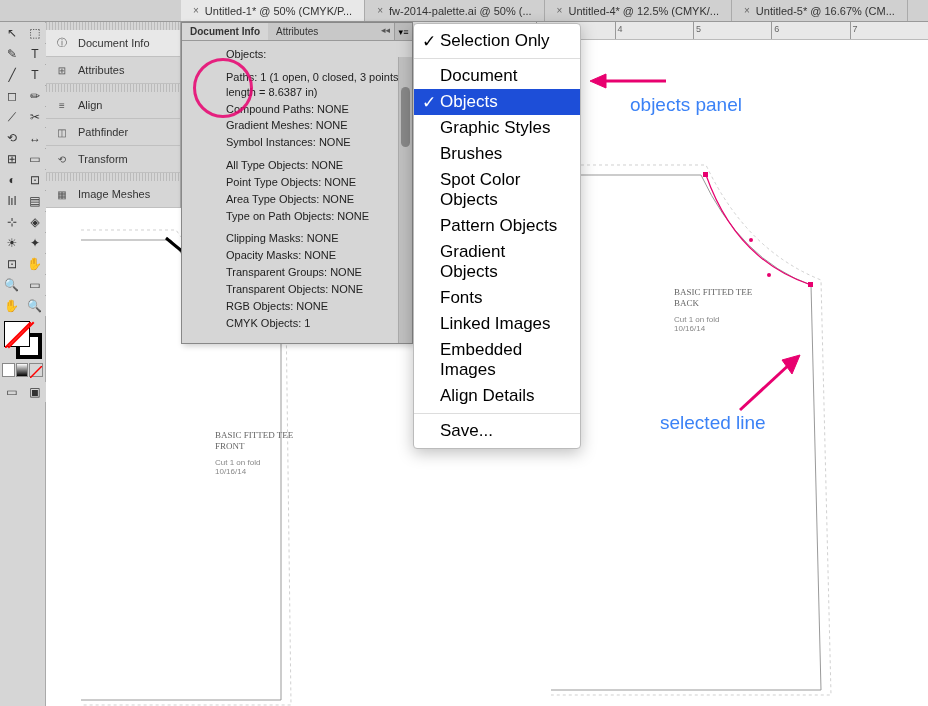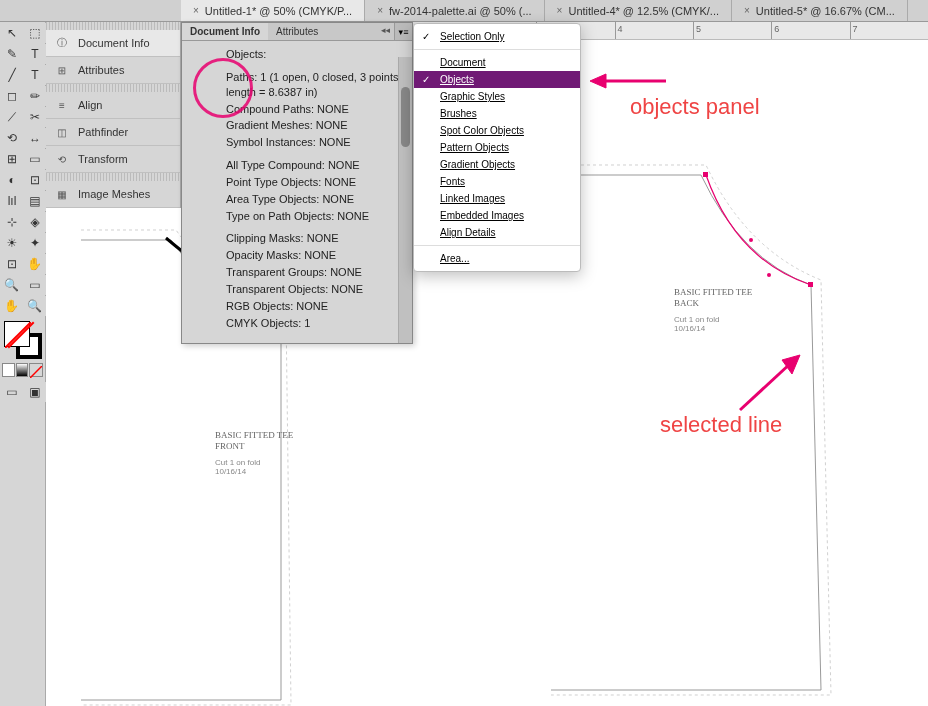--- a/index.html
+++ b/index.html
@@ -37,26 +37,26 @@
 .info-menu-btn { width: 18px; background: #bbb; border-left: 1px solid #999; display: flex; align-items: center; justify-content: center; font-size: 9px; }
 .info-body { padding: 6px 8px 10px; font-size: 11px; line-height: 1.35; color: #222; position: relative; margin-left: 36px; }
 .info-body p { margin-bottom: 2px; }
 .info-section { margin-top: 8px; }
 .info-scroll { position: absolute; right: 0; top: 16px; bottom: 0; width: 14px; background: #c0c0c0; border-left: 1px solid #aaa; }
 .info-scroll-thumb { position: absolute; left: 2px; right: 2px; top: 30px; height: 60px; background: #888; border-radius: 5px; }
 
 .canvas { position: absolute; top: 40px; left: 181px; right: 0; bottom: 0; background: #fff; }
 
 .dropdown { position: absolute; top: 23px; left: 413px; width: 168px; background: #fff; border: 1px solid #bbb; border-radius: 4px; box-shadow: 0 4px 16px rgba(0,0,0,0.25); z-index: 10; padding: 4px 0; }
-.dd-item { padding: 3px 18px 3px 26px; font-size: 10px; color: #000; position: relative; text-decoration: underline; }
+.dd-item { padding: 3px 18px 3px 26px; font-size: 17px; color: #000; position: relative; }
 .dd-item.checked::before { content: '✓'; position: absolute; left: 8px; }
-.dd-item.selected { background: #701a75; color: #fff; }
+.dd-item.selected { background: #1d4ed8; color: #fff; }
 .dd-sep { height: 1px; background: #ddd; margin: 4px 0; }
 
-.annot { position: absolute; color: #ef4444; font-size: 22px; font-weight: 300; z-index: 20; font-family: Arial, sans-serif; }
+.annot { position: absolute; color: #3b82f6; font-size: 19px; font-weight: 300; z-index: 20; font-family: Arial, sans-serif; }
 .annot-arrow { stroke: #e8006f; fill: #e8006f; }
 
 .circle-highlight { position: absolute; top: 58px; left: 193px; width: 60px; height: 60px; border: 3px solid #e8006f; border-radius: 50%; z-index: 15; opacity: 0.85; pointer-events: none; }
 
 .pattern-label { position: absolute; font-size: 8px; line-height: 1.2; color: #888; }
 .pattern-label .title { font-size: 9px; color: #666; font-family: Liberation Serif, serif; }
 
 svg.pattern-piece { position: absolute; pointer-events: none; }
 </style>
 </head>
@@ -213,21 +213,21 @@
   </div>
   <div class="info-body">
     <p>Objects:</p>
     <div class="info-section">
       <p>Paths: 1 (1 open, 0 closed, 3 points, length = 8.6387 in)</p>
       <p>Compound Paths: NONE</p>
       <p>Gradient Meshes: NONE</p>
       <p>Symbol Instances: NONE</p>
     </div>
     <div class="info-section">
-      <p>All Type Compound: NONE</p>
+      <p>All Type Objects: NONE</p>
       <p>Point Type Objects: NONE</p>
       <p>Area Type Objects: NONE</p>
       <p>Type on Path Objects: NONE</p>
     </div>
     <div class="info-section">
       <p>Clipping Masks: NONE</p>
       <p>Opacity Masks: NONE</p>
       <p>Transparent Groups: NONE</p>
       <p>Transparent Objects: NONE</p>
       <p>RGB Objects: NONE</p>
@@ -249,21 +249,21 @@
   <div class="dd-item">Graphic Styles</div>
   <div class="dd-item">Brushes</div>
   <div class="dd-item">Spot Color Objects</div>
   <div class="dd-item">Pattern Objects</div>
   <div class="dd-item">Gradient Objects</div>
   <div class="dd-item">Fonts</div>
   <div class="dd-item">Linked Images</div>
   <div class="dd-item">Embedded Images</div>
   <div class="dd-item">Align Details</div>
   <div class="dd-sep"></div>
-  <div class="dd-item">Area...</div>
+  <div class="dd-item">Save...</div>
 </div>
 
 <svg style="position:absolute;top:66px;left:590px;z-index:20" width="80" height="30">
   <line x1="76" y1="15" x2="10" y2="15" class="annot-arrow" stroke-width="3"></line>
   <polygon points="0,15 16,8 16,22" class="annot-arrow"></polygon>
 </svg>
 <div class="annot" style="top:94px;left:630px">objects panel</div>
 
 <svg style="position:absolute;top:350px;left:730px;z-index:20" width="80" height="70">
   <line x1="10" y1="60" x2="62" y2="12" class="annot-arrow" stroke-width="3"></line>

